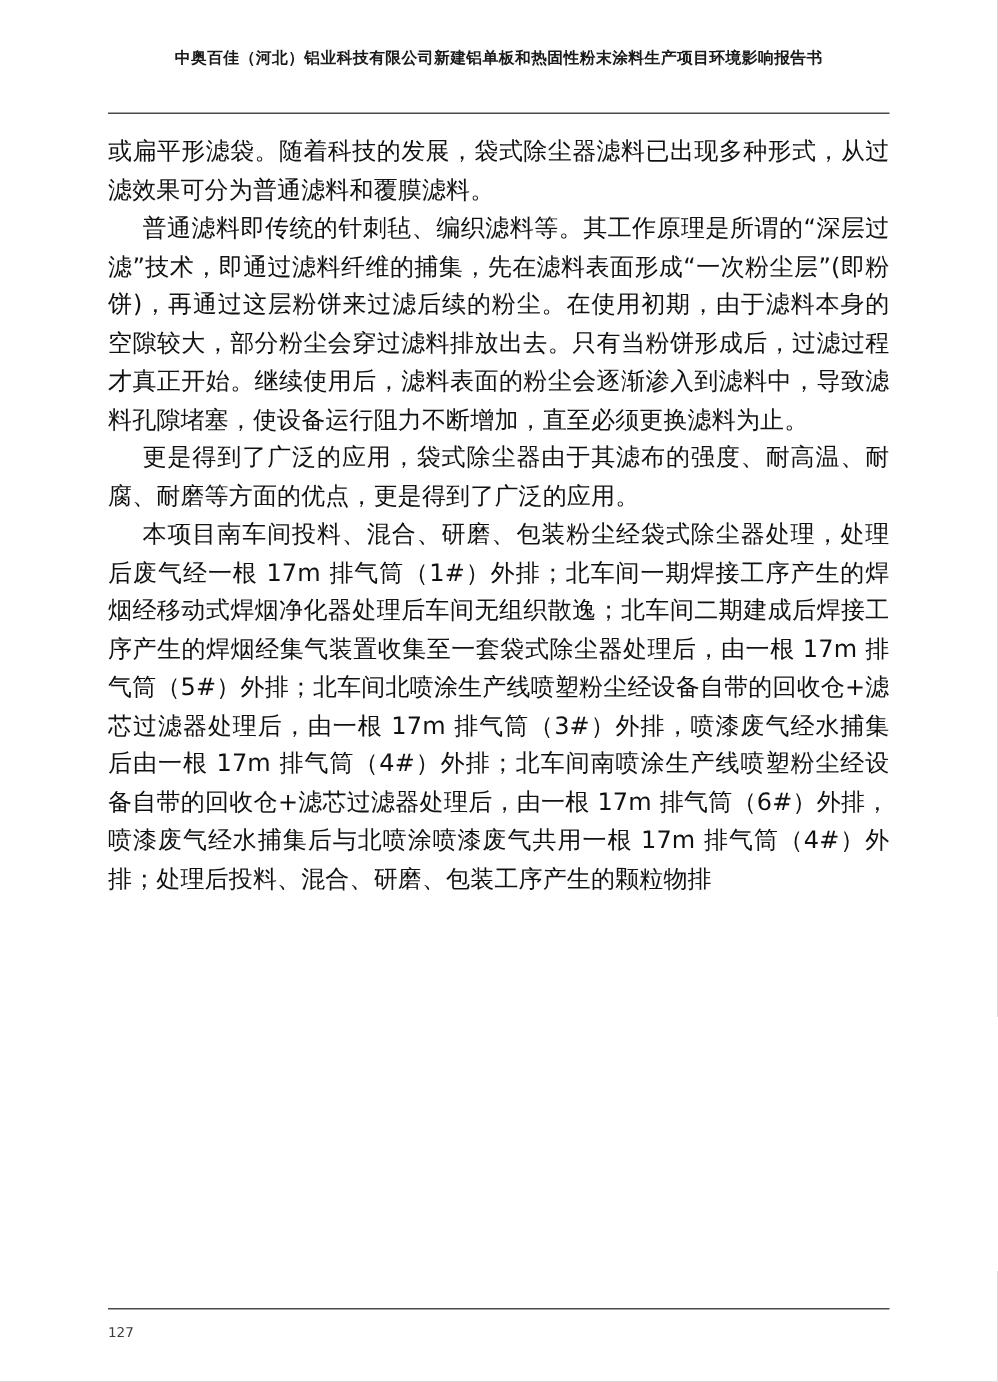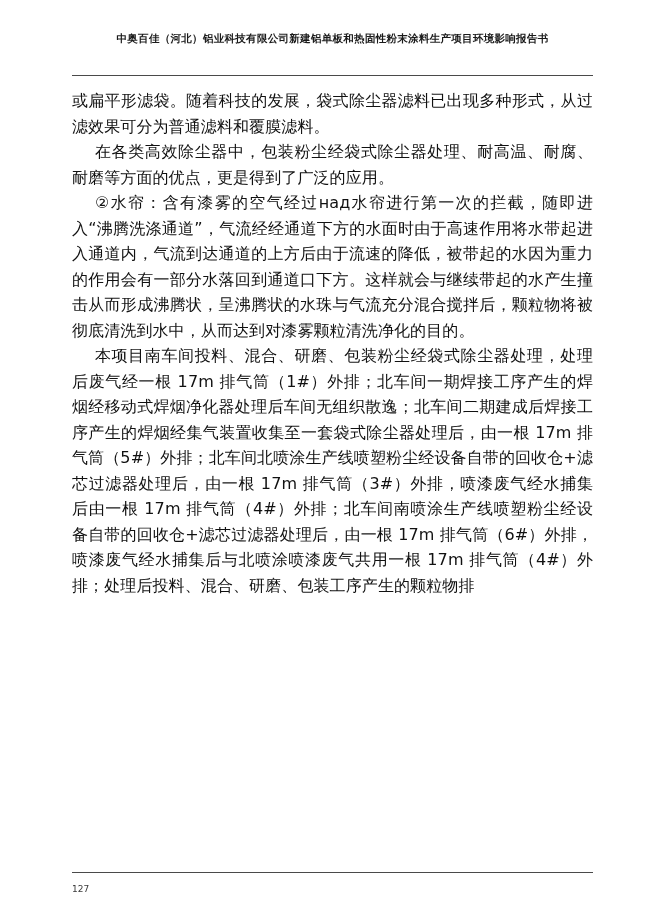--- a/index.html
+++ b/index.html
@@ -72,20 +72,20 @@
 </head>
 <body>
 
 <div class="page">
 
   <div class="header">中奥百佳（河北）铝业科技有限公司新建铝单板和热固性粉末涂料生产项目环境影响报告书</div>
   <div class="header-rule"></div>
 
   <div class="body-wrap">
     <p class="para">或扁平形滤袋。随着科技的发展，袋式除尘器滤料已出现多种形式，从过滤效果可分为普通滤料和覆膜滤料。</p>
-    <p class="para indent">在各类高效除尘器中，包装粉尘经袋式除尘器处理、耐高温、耐腐、耐磨等方面的优点，更是得到了广泛的应用。</p>
-    <p class="para indent">②水帘：含有漆雾的空气经过над水帘进行第一次的拦截，随即进入“沸腾洗涤通道”，气流经经通道下方的水面时由于高速作用将水带起进入通道内，气流到达通道的上方后由于流速的降低，被带起的水因为重力的作用会有一部分水落回到通道口下方。这样就会与继续带起的水产生撞击从而形成沸腾状，呈沸腾状的水珠与气流充分混合搅拌后，颗粒物将被彻底清洗到水中，从而达到对漆雾颗粒清洗净化的目的。</p>
+    <p class="para indent">普通滤料即传统的针刺毡、编织滤料等。其工作原理是所谓的“深层过滤”技术，即通过滤料纤维的捕集，先在滤料表面形成“一次粉尘层”(即粉饼)，再通过这层粉饼来过滤后续的粉尘。在使用初期，由于滤料本身的空隙较大，部分粉尘会穿过滤料排放出去。只有当粉饼形成后，过滤过程才真正开始。继续使用后，滤料表面的粉尘会逐渐渗入到滤料中，导致滤料孔隙堵塞，使设备运行阻力不断增加，直至必须更换滤料为止。</p>
+    <p class="para indent">更是得到了广泛的应用，袋式除尘器由于其滤布的强度、耐高温、耐腐、耐磨等方面的优点，更是得到了广泛的应用。</p>
     <p class="para indent">本项目南车间投料、混合、研磨、包装粉尘经袋式除尘器处理，处理后废气经一根 17m 排气筒（1#）外排；北车间一期焊接工序产生的焊烟经移动式焊烟净化器处理后车间无组织散逸；北车间二期建成后焊接工序产生的焊烟经集气装置收集至一套袋式除尘器处理后，由一根 17m 排气筒（5#）外排；北车间北喷涂生产线喷塑粉尘经设备自带的回收仓+滤芯过滤器处理后，由一根 17m 排气筒（3#）外排，喷漆废气经水捕集后由一根 17m 排气筒（4#）外排；北车间南喷涂生产线喷塑粉尘经设备自带的回收仓+滤芯过滤器处理后，由一根 17m 排气筒（6#）外排，喷漆废气经水捕集后与北喷涂喷漆废气共用一根 17m 排气筒（4#）外排；处理后投料、混合、研磨、包装工序产生的颗粒物排</p>
   </div>
 
   <div class="footer-rule"></div>
   <div class="page-num">127</div>
 </div>
 
 </body></html>

